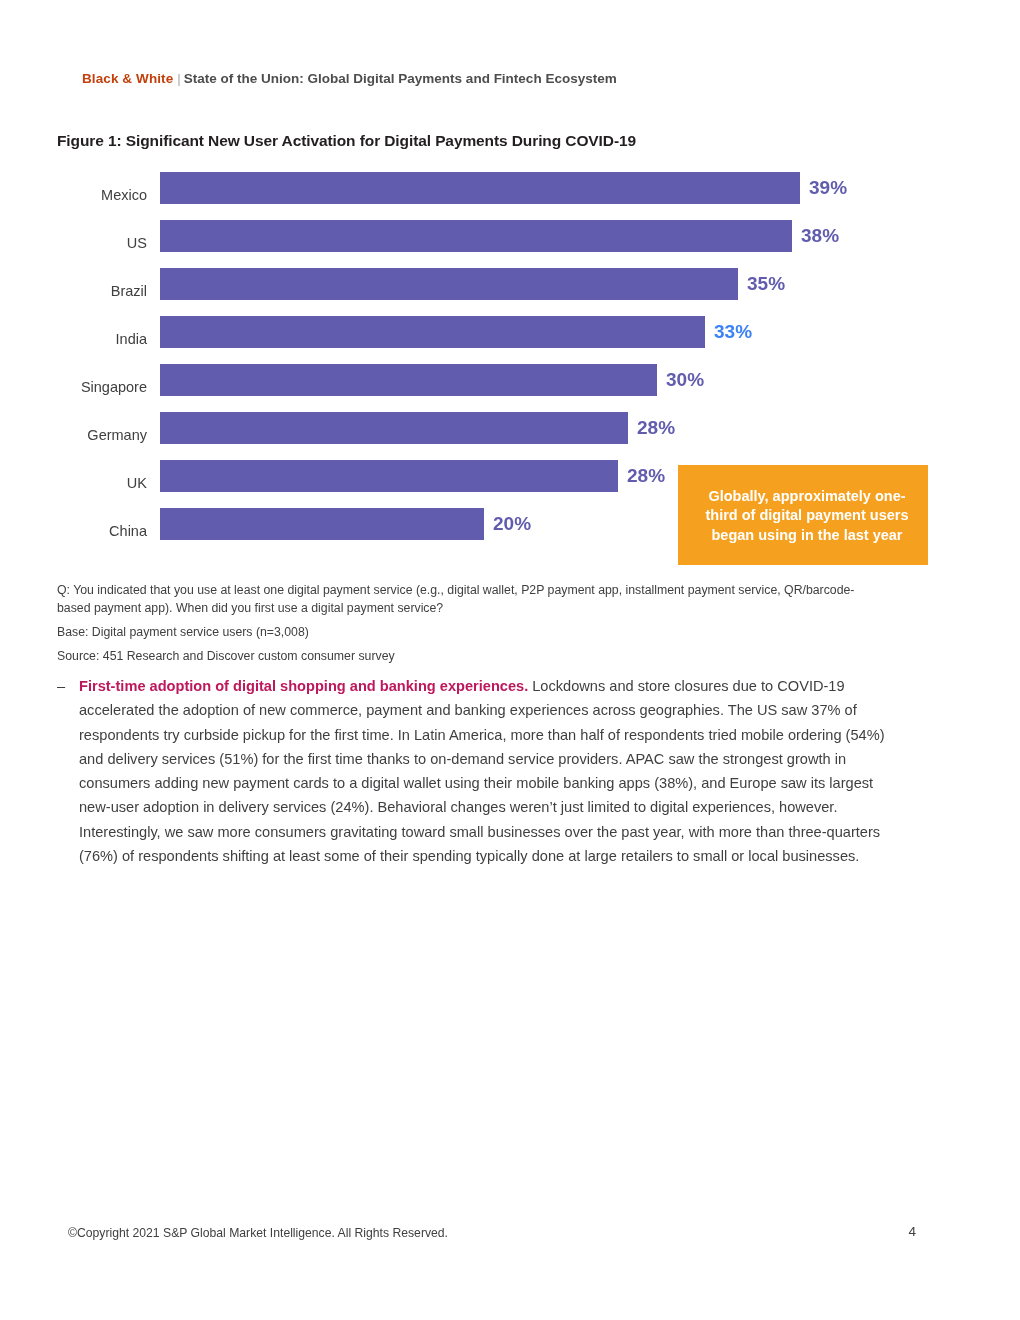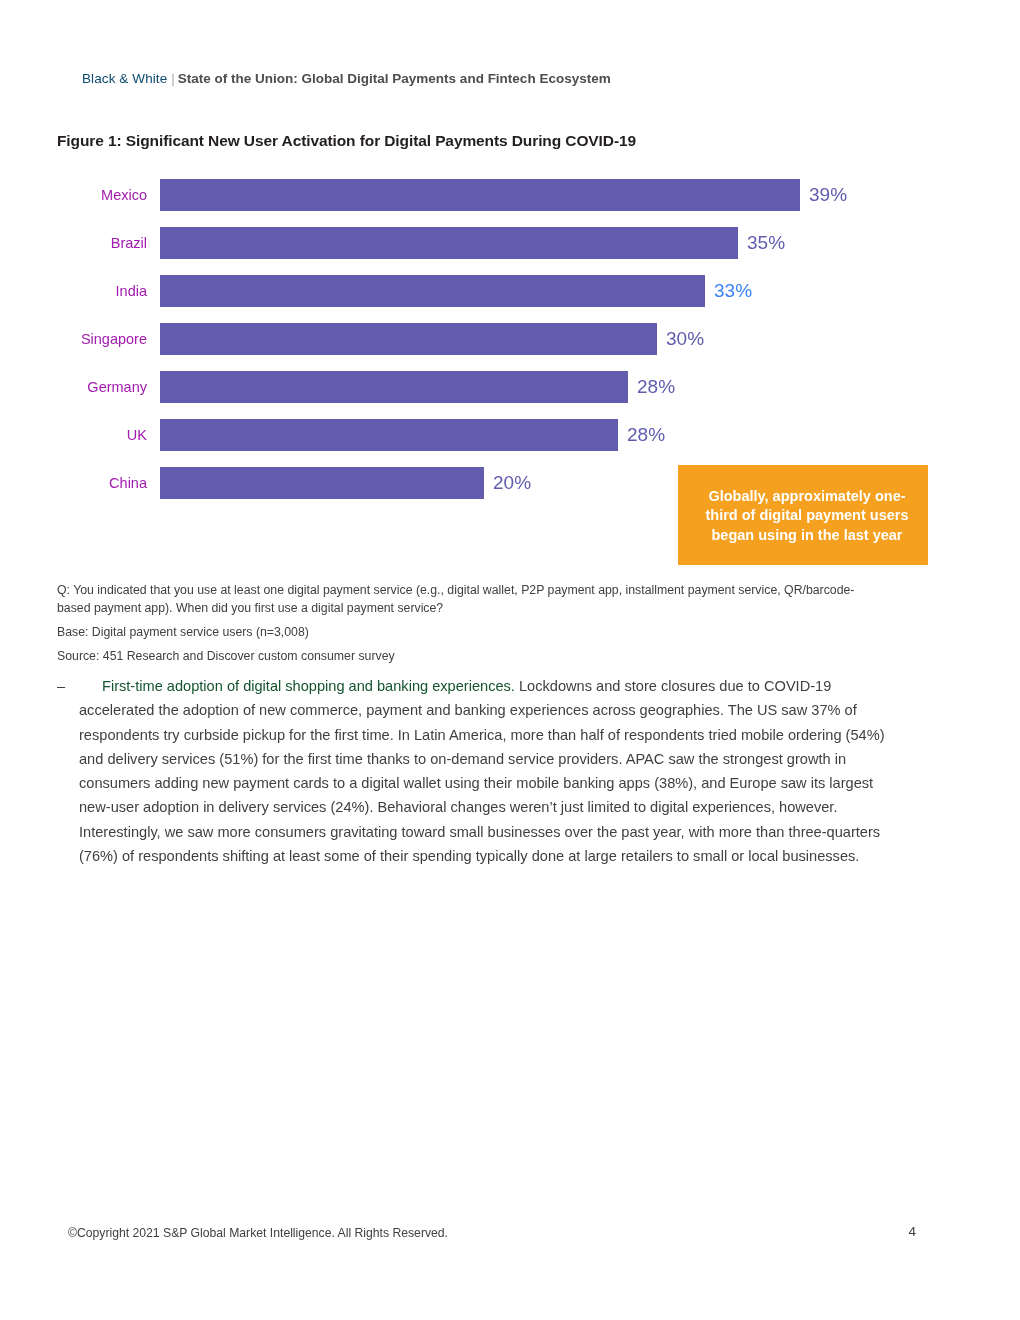--- a/index.html
+++ b/index.html
@@ -24,22 +24,22 @@
   .runhead {
     position: absolute;
     left: 57px;
     top: 70px;
     font-size: 13.5px;
     line-height: 18px;
     white-space: nowrap;
     color: #58595b;
   }
   .runhead .brand {
-    font-weight: normal;
-    color: #0c4a6e;
+    font-weight: bold;
+    color: #c2410c;
     letter-spacing: .1px;
     padding-left: 25px;
   }
   .runhead .pipe {
     color: #a7a9ac;
     padding: 0 3px 0 4px;
   }
   .runhead .subtitle {
     color: #4d4d4f;
     font-weight: bold;
@@ -71,29 +71,30 @@
   }
   .cat-label {
     position: absolute;
     left: 0;
     width: 90px;
     top: 7px;
     height: 32px;
     line-height: 32px;
     text-align: right;
     font-size: 14.5px;
-    color: #a21caf;
+    color: #404040;
     white-space: nowrap;
   }
   .bar-track {
     position: absolute;
     left: 103px;
-    top: 7px;
+    top: 0;
     height: 28px;
     right: 0;
+    font-weight: bold;
   }
   .bar {
     position: absolute;
     left: 0;
     top: 0;
     height: 32px;
     background: #615cad;
   }
   .bar-value {
     position: absolute;
@@ -162,23 +163,22 @@
     top: 0;
     width: 20px;
     color: #3f3f41;
   }
   .bullet .btext {
     display: block;
     margin-left: 22px;
     text-align: left;
   }
   .bullet .lead {
-    font-weight: normal;
-    color: #14532d;
-    margin-left: 23px;
+    font-weight: bold;
+    color: #be185d;
   }
 
   
   .footer-copy {
     position: absolute;
     left: 68px;
     top: 1226px;
     font-size: 12.2px;
     color: #404041;
     white-space: nowrap;
@@ -204,20 +204,27 @@
 
   <div class="chart" id="chart">
       <div class="chart-row">
         <div class="cat-label">Mexico</div>
         <div class="bar-track">
           <div class="bar" style="width: 640px; background: rgb(97, 92, 173);"></div>
           <div class="bar-value" style="left: 640px; color: rgb(97, 92, 173);">39%</div>
         </div>
       </div>
       <div class="chart-row">
+        <div class="cat-label">US</div>
+        <div class="bar-track">
+          <div class="bar" style="width: 632px; background: rgb(97, 92, 173);"></div>
+          <div class="bar-value" style="left: 632px; color: rgb(97, 92, 173);">38%</div>
+        </div>
+      </div>
+      <div class="chart-row">
         <div class="cat-label">Brazil</div>
         <div class="bar-track">
           <div class="bar" style="width: 578px; background: rgb(97, 92, 173);"></div>
           <div class="bar-value" style="left: 578px; color: rgb(97, 92, 173);">35%</div>
         </div>
       </div>
       <div class="chart-row">
         <div class="cat-label">India</div>
         <div class="bar-track">
           <div class="bar" style="width: 545px; background: rgb(97, 92, 173);"></div>

